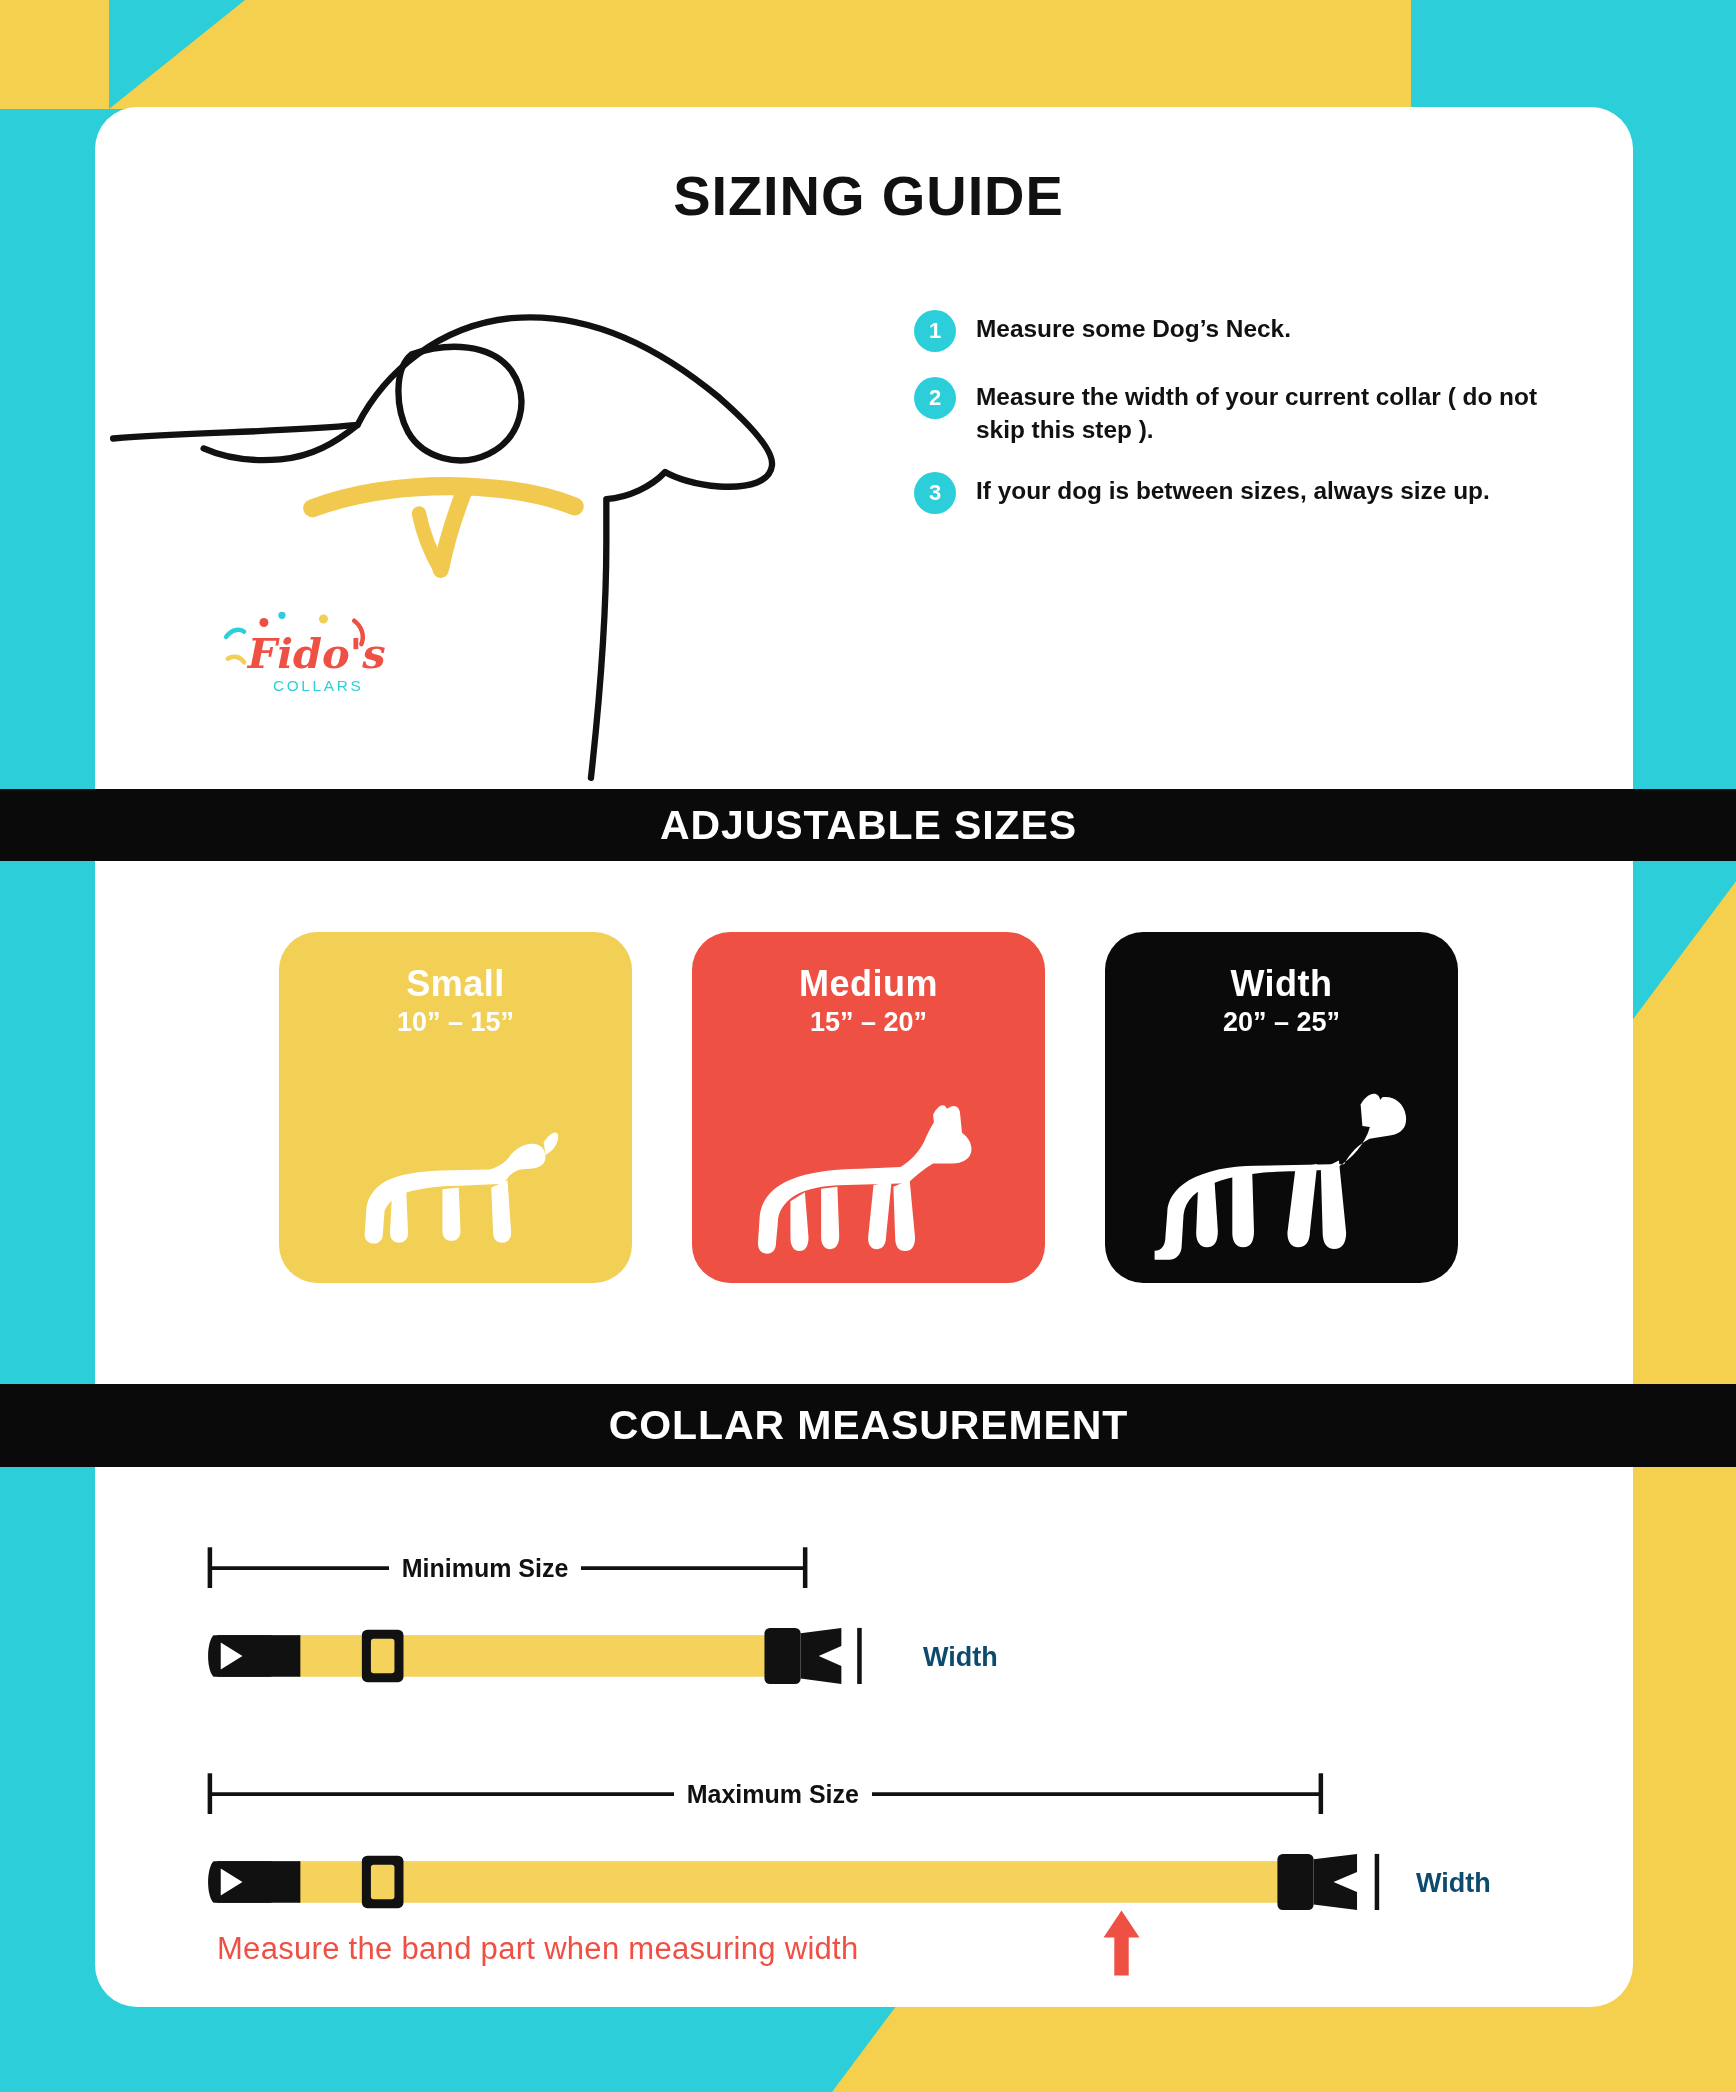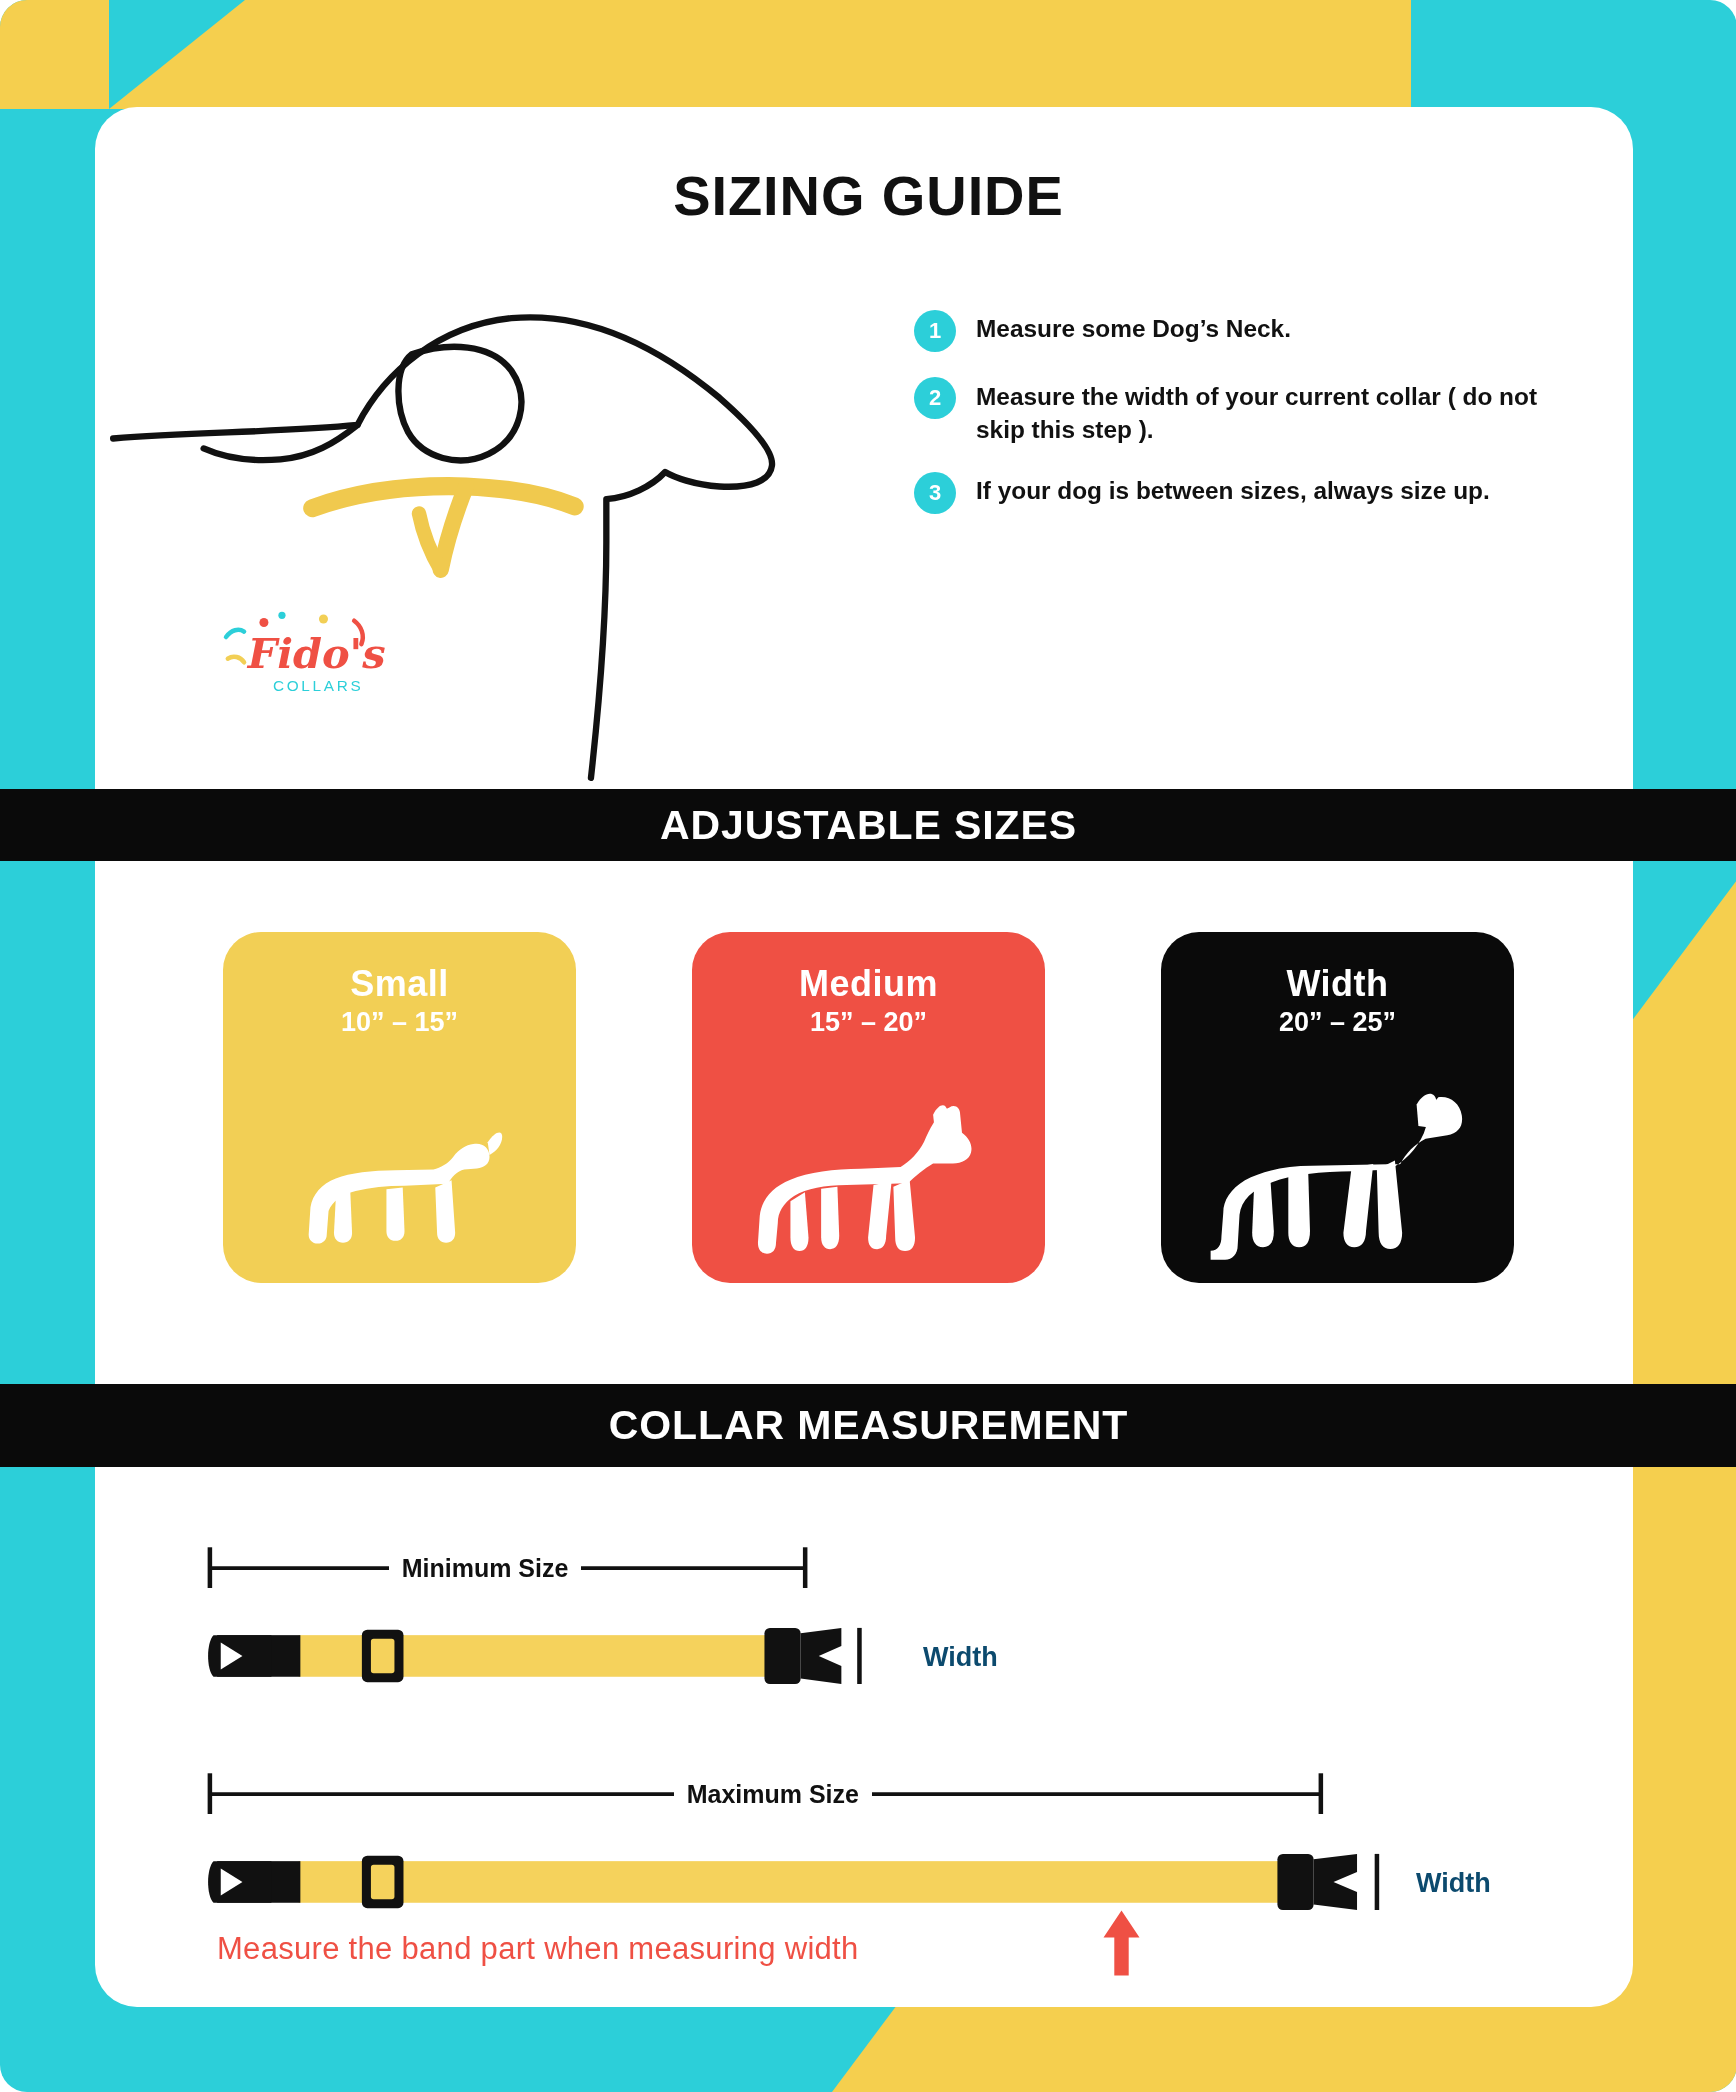--- a/index.html
+++ b/index.html
@@ -10,21 +10,20 @@
     background: #ffffff;
     overflow: hidden;
   }
 
   #page {
     position: relative;
     width: 1737px;
     height: 2092px;
     background: #2ccfd9;
     overflow: hidden;
-    border-radius: 27px;
   }
 
   
   .corner-yellow-tl {
     position: absolute;
     top: 0; left: 0;
     width: 1411px; height: 109px;
     background: #f5cf4e;
   }
   .corner-yellow-tl-diag {
@@ -145,21 +144,21 @@
   .note b { font-weight: 800; }
 
   
   .size-cards {
     position: absolute;
     top: 932px;
     left: 0;
     width: 1737px;
     display: flex;
     justify-content: center;
-    gap: 116px;
+    gap: 60px;
   }
   .size-card {
     width: 353px;
     height: 351px;
     border-radius: 38px;
     position: relative;
     display: flex;
     flex-direction: column;
     align-items: center;
     padding-top: 31px;

